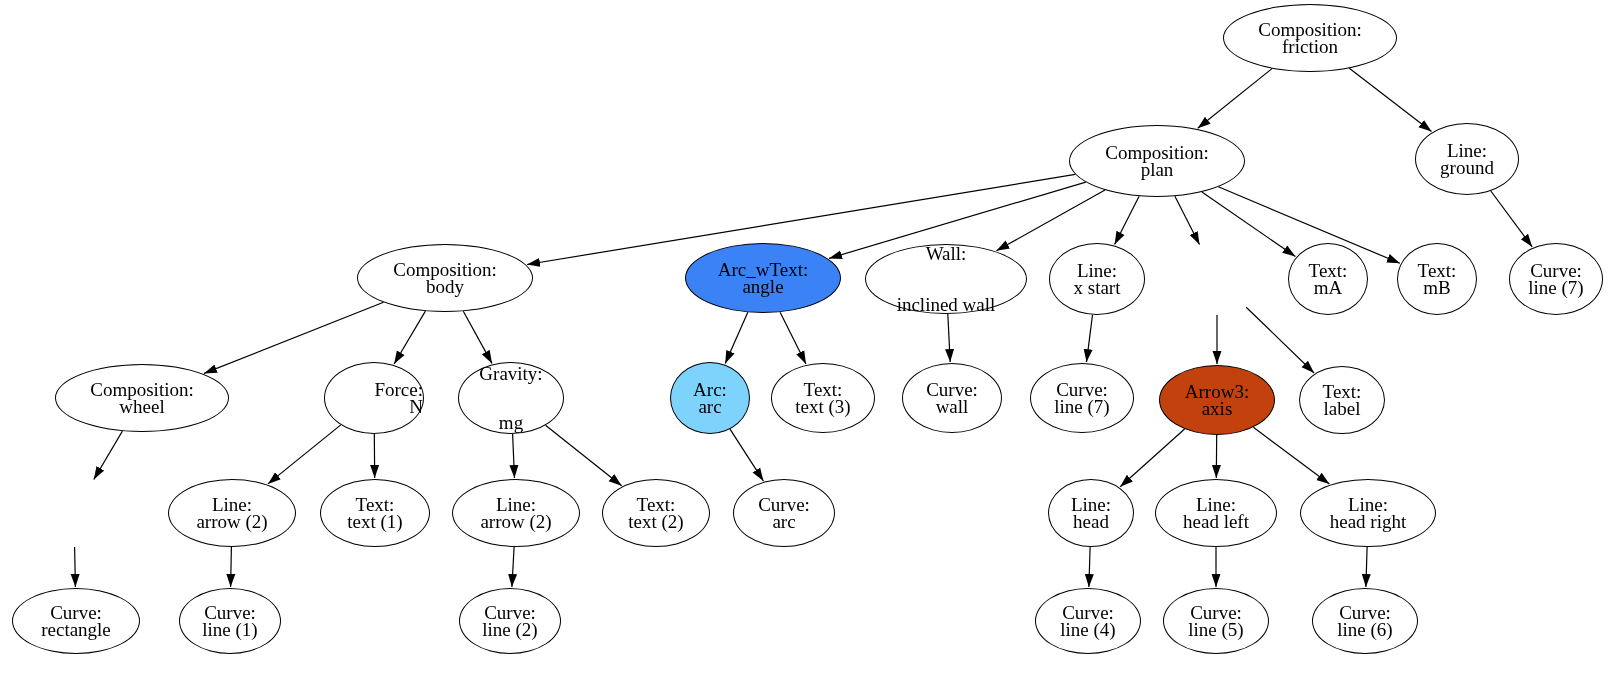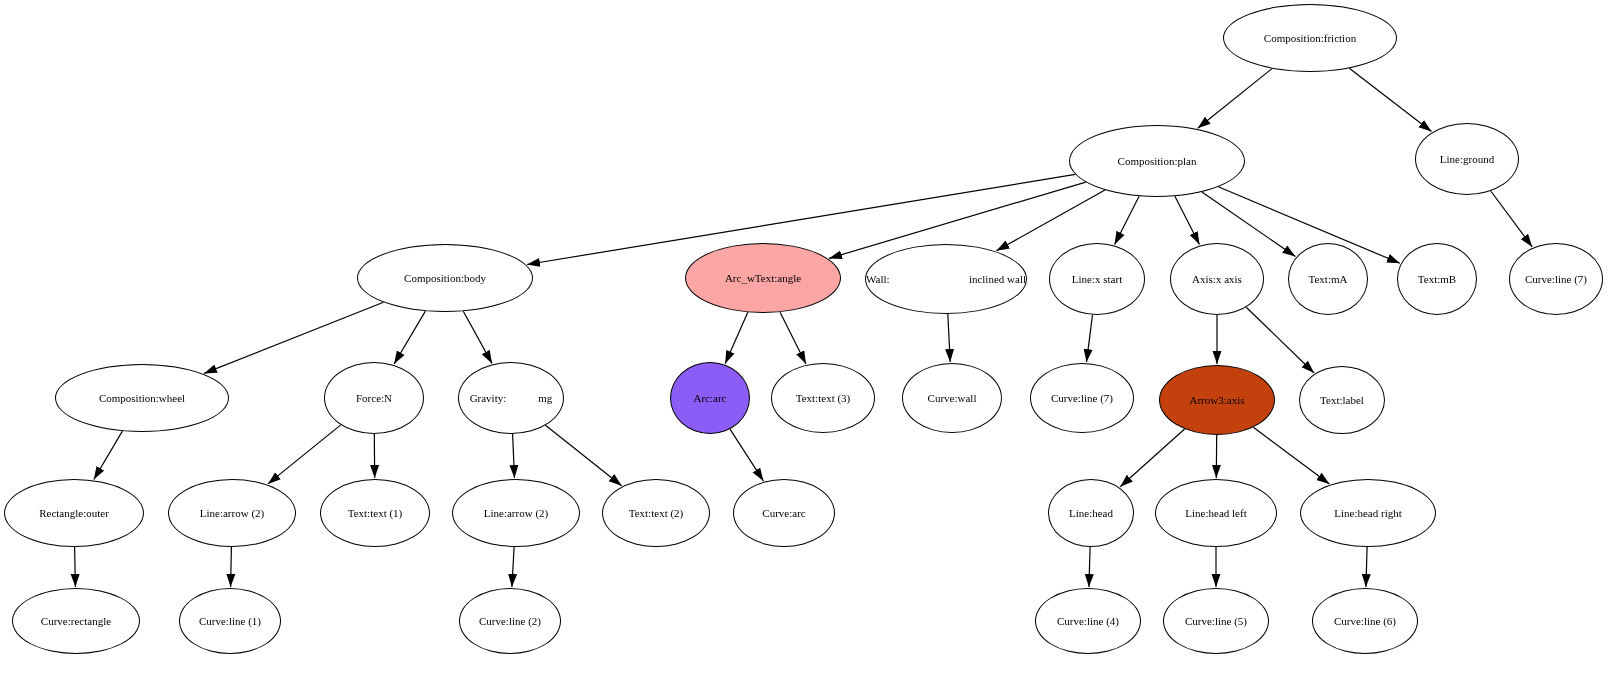--- a/index.html
+++ b/index.html
@@ -22,26 +22,26 @@
     width: 1614px;
     height: 681px;
   }
   .node {
     position: absolute;
     box-sizing: border-box;
     border: 1px solid #000000;
     border-radius: 50%;
     background: #ffffff;
     display: flex;
-    flex-direction: row;
+    flex-direction: column;
     align-items: center;
     justify-content: center;
     text-align: center;
     color: #000000;
-    font-size: 11px;
+    font-size: 19px;
     line-height: 17px;
     white-space: nowrap;
   }
 </style>
 </head>
 <body>
 
 <div class="canvas">
   <svg class="edge-layer" width="1614" height="681" viewBox="0 0 1614 681" xmlns="http://www.w3.org/2000/svg">
     <defs>
@@ -96,61 +96,57 @@
       <span>plan</span>
     </div>
     <div class="node" style="left: 1415px; top: 123px; width: 104px; height: 72px; border-color: rgb(0, 0, 0); background: rgb(255, 255, 255); color: rgb(0, 0, 0);">
       <span>Line:</span>
       <span>ground</span>
     </div>
     <div class="node" style="left: 357px; top: 244px; width: 176px; height: 68px; border-color: rgb(0, 0, 0); background: rgb(255, 255, 255); color: rgb(0, 0, 0);">
       <span>Composition:</span>
       <span>body</span>
     </div>
-    <div class="node" style="left: 685px; top: 243px; width: 156px; height: 70px; border-color: rgb(0, 0, 0); background: #fca5a5; color: rgb(0, 0, 0);">
+    <div class="node" style="left: 685px; top: 243px; width: 156px; height: 70px; border-color: rgb(0, 0, 0); background: #3b82f6; color: rgb(0, 0, 0);">
       <span>Arc_wText:</span>
       <span>angle</span>
     </div>
     <div class="node" style="left: 865px; top: 244px; width: 162px; height: 70px; border-color: rgb(0, 0, 0); background: rgb(255, 255, 255); color: rgb(0, 0, 0); justify-content: space-between;">
       <span>Wall:</span>
       <span>inclined wall</span>
     </div>
     <div class="node" style="left: 1049px; top: 243px; width: 96px; height: 72px; border-color: rgb(0, 0, 0); background: rgb(255, 255, 255); color: rgb(0, 0, 0);">
       <span>Line:</span>
       <span>x start</span>
     </div>
-    <div class="node" style="left: 1170px; top: 243px; width: 94px; height: 72px; border-color: rgb(0, 0, 0); background: rgb(255, 255, 255); color: rgb(0, 0, 0);">
-      <span>Axis:</span>
-      <span>x axis</span>
-    </div>
     <div class="node" style="left: 1288px; top: 243px; width: 80px; height: 72px; border-color: rgb(0, 0, 0); background: rgb(255, 255, 255); color: rgb(0, 0, 0);">
       <span>Text:</span>
       <span>mA</span>
     </div>
     <div class="node" style="left: 1397px; top: 243px; width: 80px; height: 72px; border-color: rgb(0, 0, 0); background: rgb(255, 255, 255); color: rgb(0, 0, 0);">
       <span>Text:</span>
       <span>mB</span>
     </div>
     <div class="node" style="left: 1509px; top: 243px; width: 94px; height: 72px; border-color: rgb(0, 0, 0); background: rgb(255, 255, 255); color: rgb(0, 0, 0);">
       <span>Curve:</span>
       <span>line (7)</span>
     </div>
     <div class="node" style="left: 55px; top: 364px; width: 174px; height: 68px; border-color: rgb(0, 0, 0); background: rgb(255, 255, 255); color: rgb(0, 0, 0);">
       <span>Composition:</span>
       <span>wheel</span>
     </div>
-    <div class="node" style="left: 324px; top: 362px; width: 100px; height: 72px; border-color: rgb(0, 0, 0); background: rgb(255, 255, 255); color: rgb(0, 0, 0);">
+    <div class="node" style="left: 324px; top: 362px; width: 100px; height: 72px; border-color: rgb(0, 0, 0); background: rgb(255, 255, 255); color: rgb(0, 0, 0); align-items: flex-end;">
       <span>Force:</span>
       <span>N</span>
     </div>
     <div class="node" style="left: 458px; top: 362px; width: 106px; height: 72px; border-color: rgb(0, 0, 0); background: rgb(255, 255, 255); color: rgb(0, 0, 0); gap: 32px;">
       <span>Gravity:</span>
       <span>mg</span>
     </div>
-    <div class="node" style="left: 670px; top: 362px; width: 80px; height: 72px; border-color: rgb(0, 0, 0); background: #8b5cf6; color: rgb(0, 0, 0);">
+    <div class="node" style="left: 670px; top: 362px; width: 80px; height: 72px; border-color: rgb(0, 0, 0); background: #7dd3fc; color: rgb(0, 0, 0);">
       <span>Arc:</span>
       <span>arc</span>
     </div>
     <div class="node" style="left: 771px; top: 363px; width: 104px; height: 70px; border-color: rgb(0, 0, 0); background: rgb(255, 255, 255); color: rgb(0, 0, 0);">
       <span>Text:</span>
       <span>text (3)</span>
     </div>
     <div class="node" style="left: 902px; top: 363px; width: 100px; height: 70px; border-color: rgb(0, 0, 0); background: rgb(255, 255, 255); color: rgb(0, 0, 0);">
       <span>Curve:</span>
       <span>wall</span>
@@ -160,24 +156,20 @@
       <span>line (7)</span>
     </div>
     <div class="node" style="left: 1159px; top: 365px; width: 116px; height: 70px; border-color: rgb(0, 0, 0); background: #c2410c; color: rgb(0, 0, 0);">
       <span>Arrow3:</span>
       <span>axis</span>
     </div>
     <div class="node" style="left: 1299px; top: 366px; width: 86px; height: 68px; border-color: rgb(0, 0, 0); background: rgb(255, 255, 255); color: rgb(0, 0, 0);">
       <span>Text:</span>
       <span>label</span>
     </div>
-    <div class="node" style="left: 4px; top: 479px; width: 140px; height: 68px; border-color: rgb(0, 0, 0); background: rgb(255, 255, 255); color: rgb(0, 0, 0);">
-      <span>Rectangle:</span>
-      <span>outer</span>
-    </div>
     <div class="node" style="left: 168px; top: 479px; width: 128px; height: 68px; border-color: rgb(0, 0, 0); background: rgb(255, 255, 255); color: rgb(0, 0, 0);">
       <span>Line:</span>
       <span>arrow (2)</span>
     </div>
     <div class="node" style="left: 320px; top: 479px; width: 110px; height: 68px; border-color: rgb(0, 0, 0); background: rgb(255, 255, 255); color: rgb(0, 0, 0);">
       <span>Text:</span>
       <span>text (1)</span>
     </div>
     <div class="node" style="left: 452px; top: 479px; width: 128px; height: 68px; border-color: rgb(0, 0, 0); background: rgb(255, 255, 255); color: rgb(0, 0, 0);">
       <span>Line:</span>

